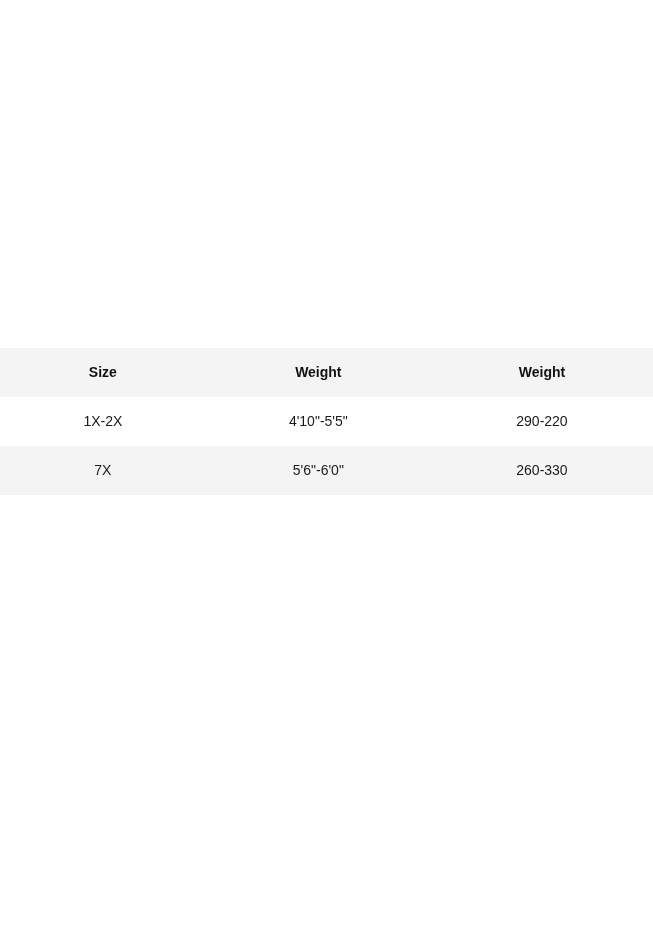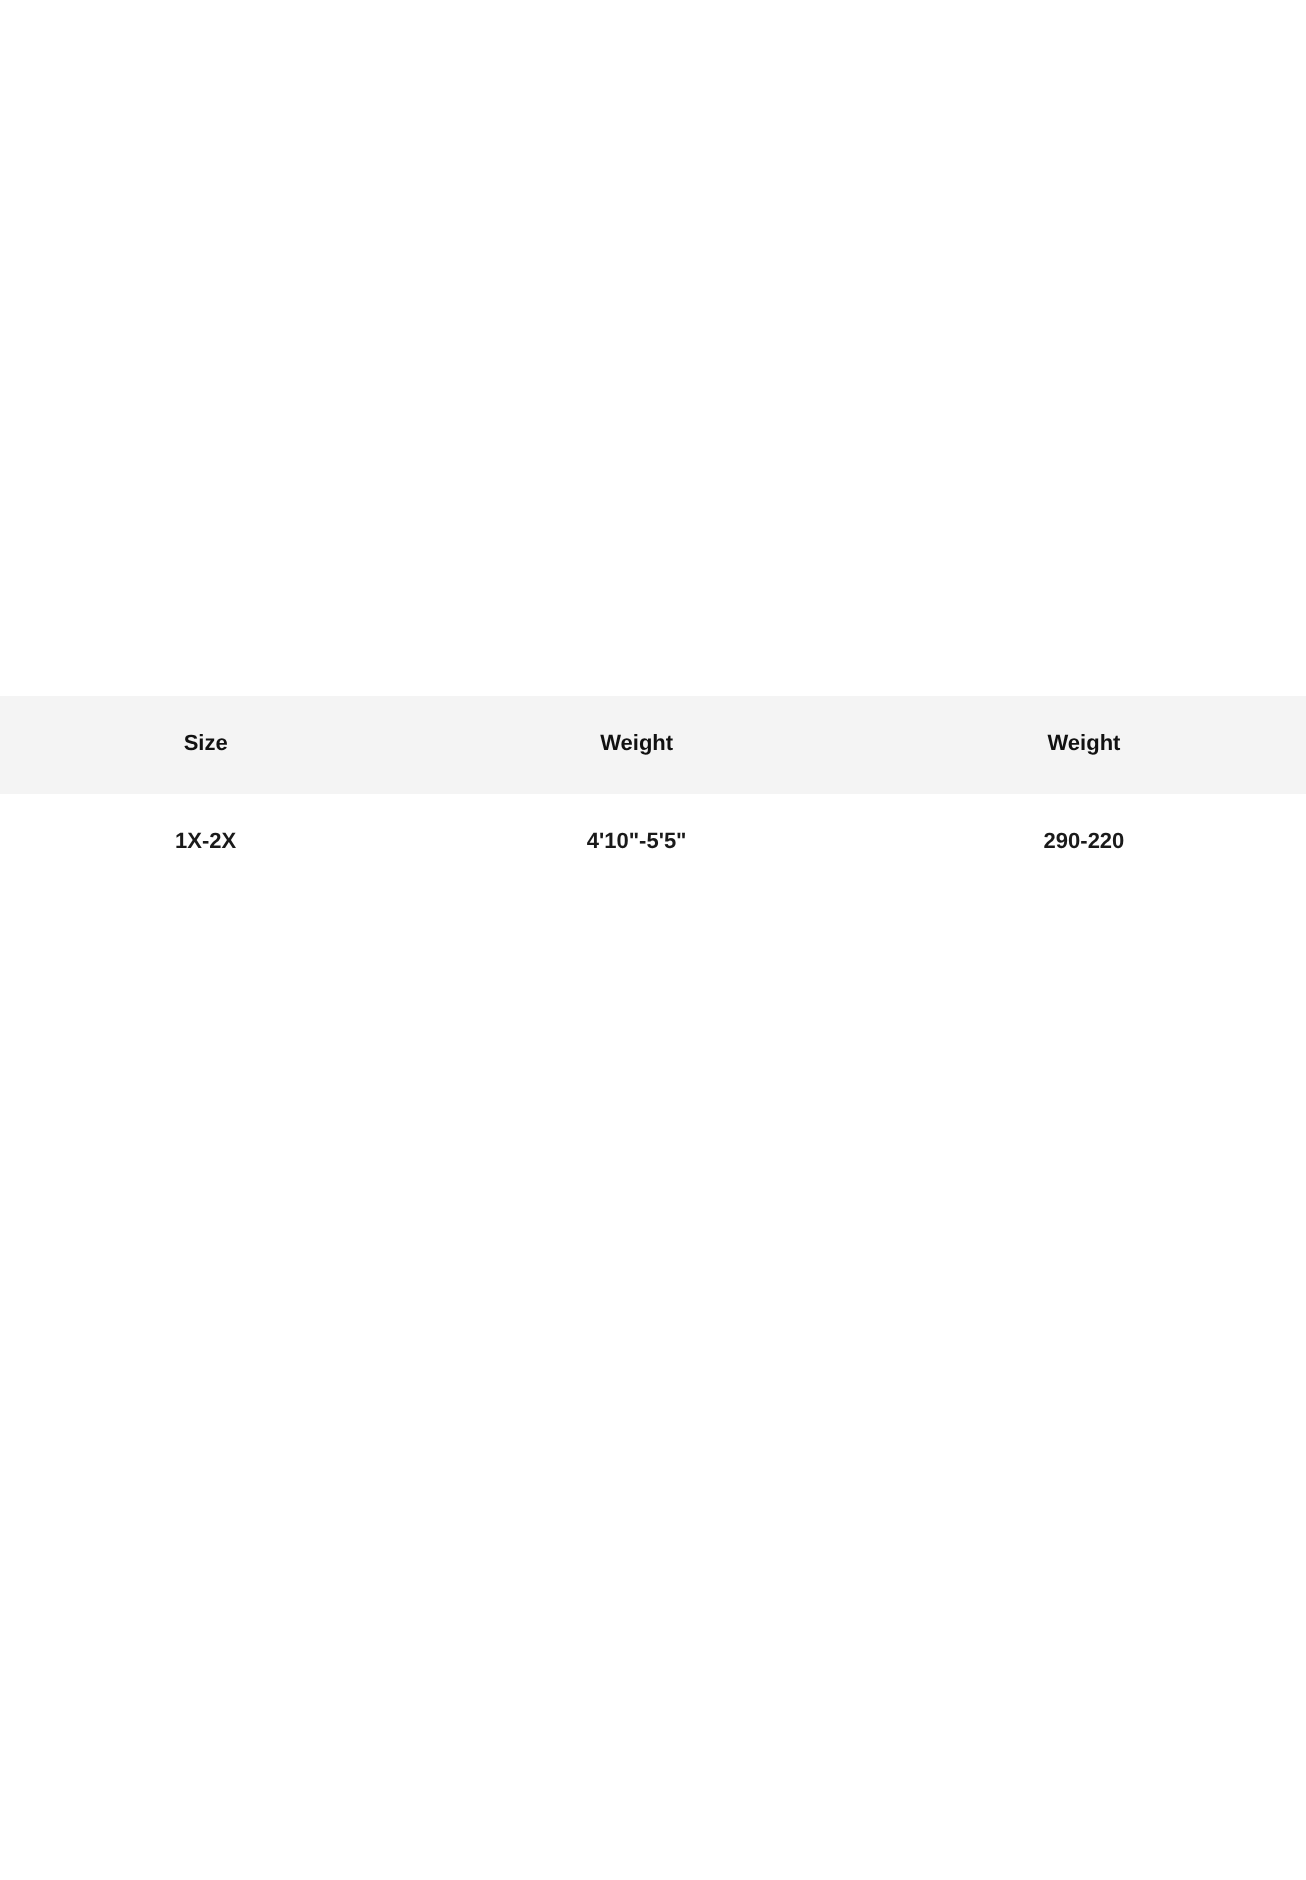--- a/index.html
+++ b/index.html
@@ -29,36 +29,36 @@
     width: 100%;
     border-collapse: collapse;
     table-layout: fixed;
   }
   table.size-table th,
   table.size-table td {
     text-align: center;
     vertical-align: middle;
     height: 49px;
     padding: 0;
-    font-size: 11px;
+    font-size: 14px;
     line-height: 1.3;
   }
   table.size-table thead th {
     background: #f4f4f4;
     font-weight: bold;
     color: #111111;
   }
   table.size-table tbody tr.row-odd td {
     background: #ffffff;
   }
   table.size-table tbody tr.row-even td {
     background: #f4f4f4;
   }
   table.size-table tbody td {
-    font-weight: bold;
+    font-weight: normal;
     color: #1a1a1a;
   }
   col.col-size   { width: 31.5%; }
   col.col-height { width: 34.5%; }
   col.col-weight { width: 34.0%; }
 </style>
 </head>
 <body>
 
 <div class="page">
@@ -75,16 +75,21 @@
           <th>Weight</th>
           <th>Weight</th>
         </tr>
       </thead>
       <tbody>
         <tr class="row-odd">
           <td>1X-2X</td>
           <td>4'10"-5'5"</td>
           <td>290-220</td>
         </tr>
+        <tr class="row-even">
+          <td>7X</td>
+          <td>5'6"-6'0"</td>
+          <td>260-330</td>
+        </tr>
       </tbody>
     </table>
   </div>
 </div>
 
 </body></html>

